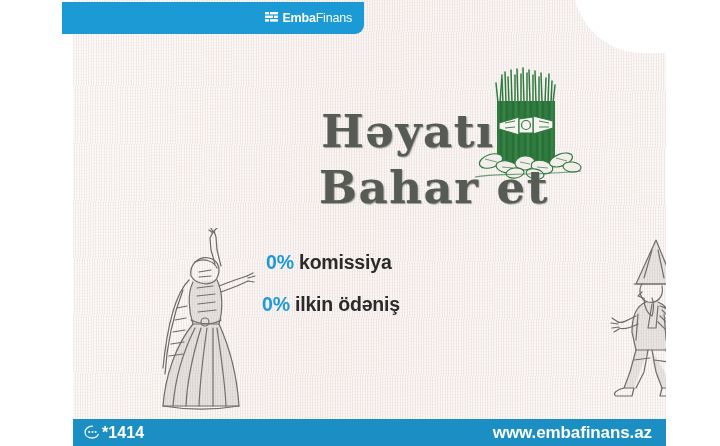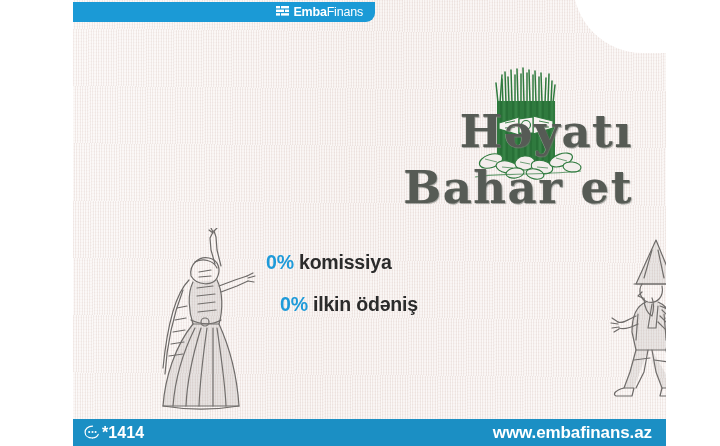--- a/index.html
+++ b/index.html
@@ -57,24 +57,24 @@
     width: 122px;
     height: 122px;
     background: #ffffff;
     border-radius: 0 0 0 70px;
     box-shadow: -1px 1px 0 0 #ffffff;
   }
 
   
   #header-bar {
     position: absolute;
-    left: 73px;
+    left: 62px;
     top: 2px;
     width: 302px;
-    height: 20px;
+    height: 32px;
     background: #1b9ad6;
     border-radius: 0 0 9px 0;
     display: flex;
     align-items: center;
     justify-content: flex-end;
     padding-right: 12px;
     box-sizing: border-box;
   }
   #logo {
     display: flex;
@@ -126,21 +126,21 @@
     letter-spacing: -0.1px;
     text-align: center;
   }
 
   
   #headline {
     position: absolute;
     left: 110px;
     top: 104px;
     width: 450px;
-    text-align: right;
+    text-align: center;
     pointer-events: none;
   }
   .headline-line {
     font-family: "DejaVu Serif", serif;
     font-weight: bold;
     font-size: 45px;
     line-height: 1.24;
     color: #565b55;
     letter-spacing: 1.5px;
     text-shadow:
@@ -162,21 +162,21 @@
   .offer {
     font-size: 19.5px;
     font-weight: bold;
     color: #2b2b2b;
     letter-spacing: -0.2px;
     margin-bottom: 19px;
     white-space: nowrap;
   }
   .offer .pct { color: #1e9ad9; }
   #offer-0 { padding-left: 14px; }
-  #offer-1 { padding-left: 28px; }
+  #offer-1 { padding-left: 10px; }
 
   
   #semeni {
     position: absolute;
     left: 396px;
     top: 63px;
     width: 118px;
     height: 120px;
   }
   

